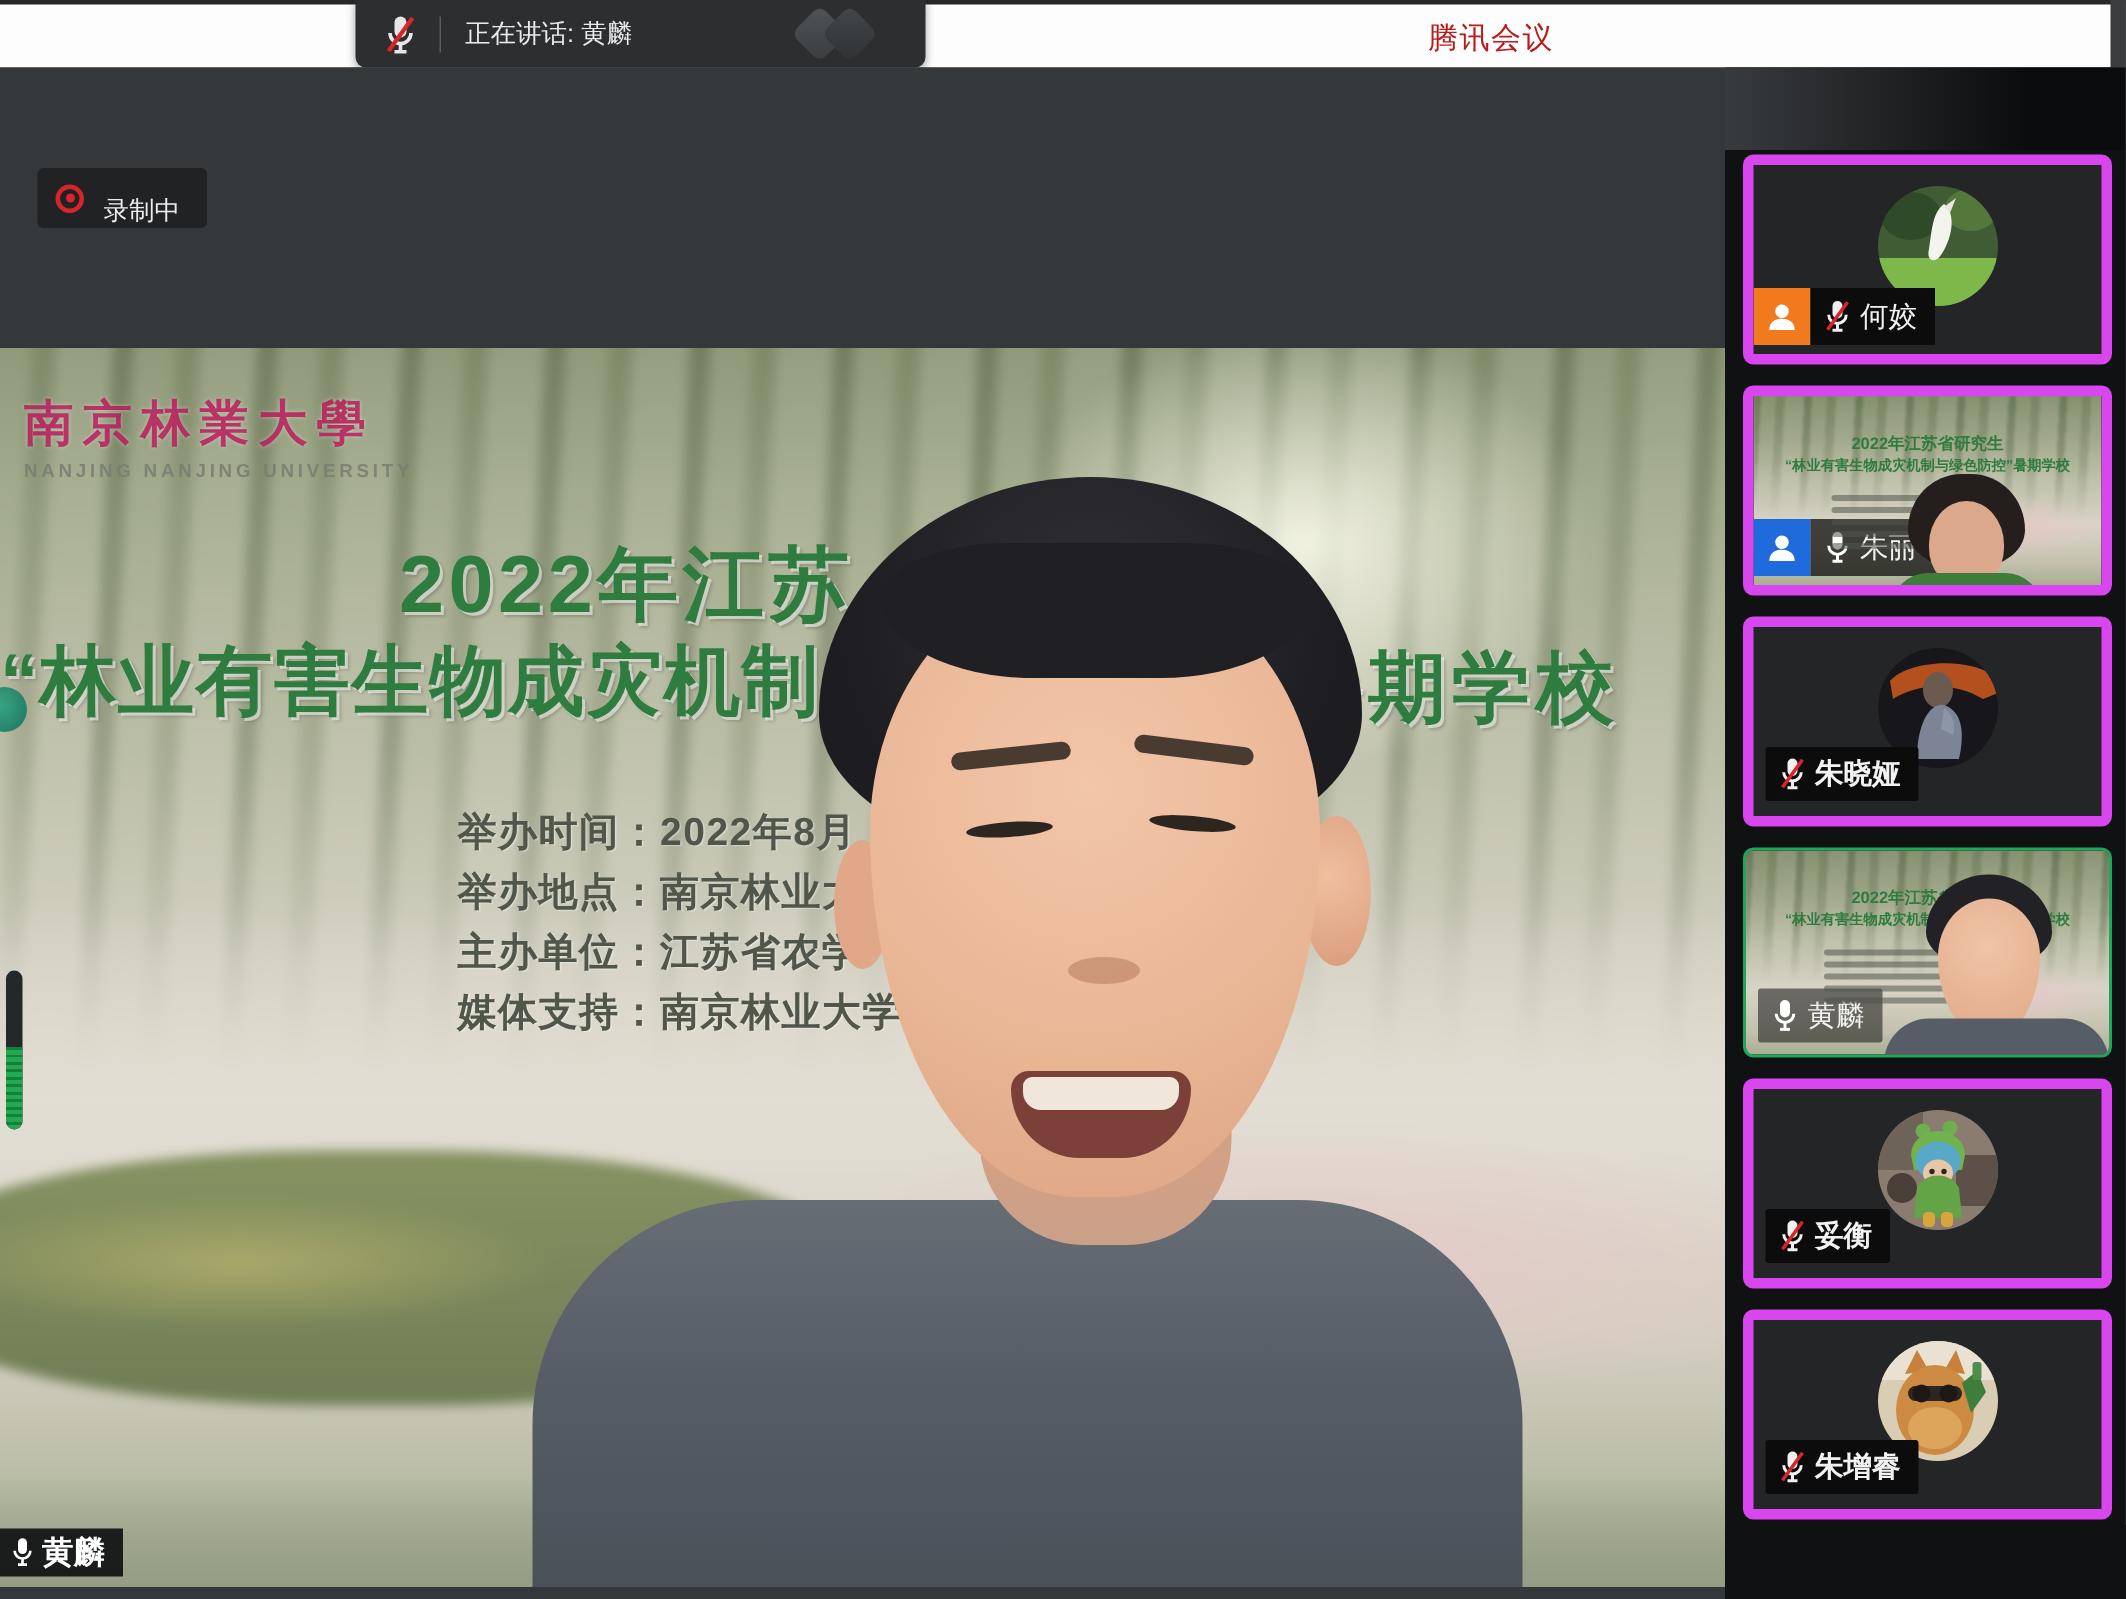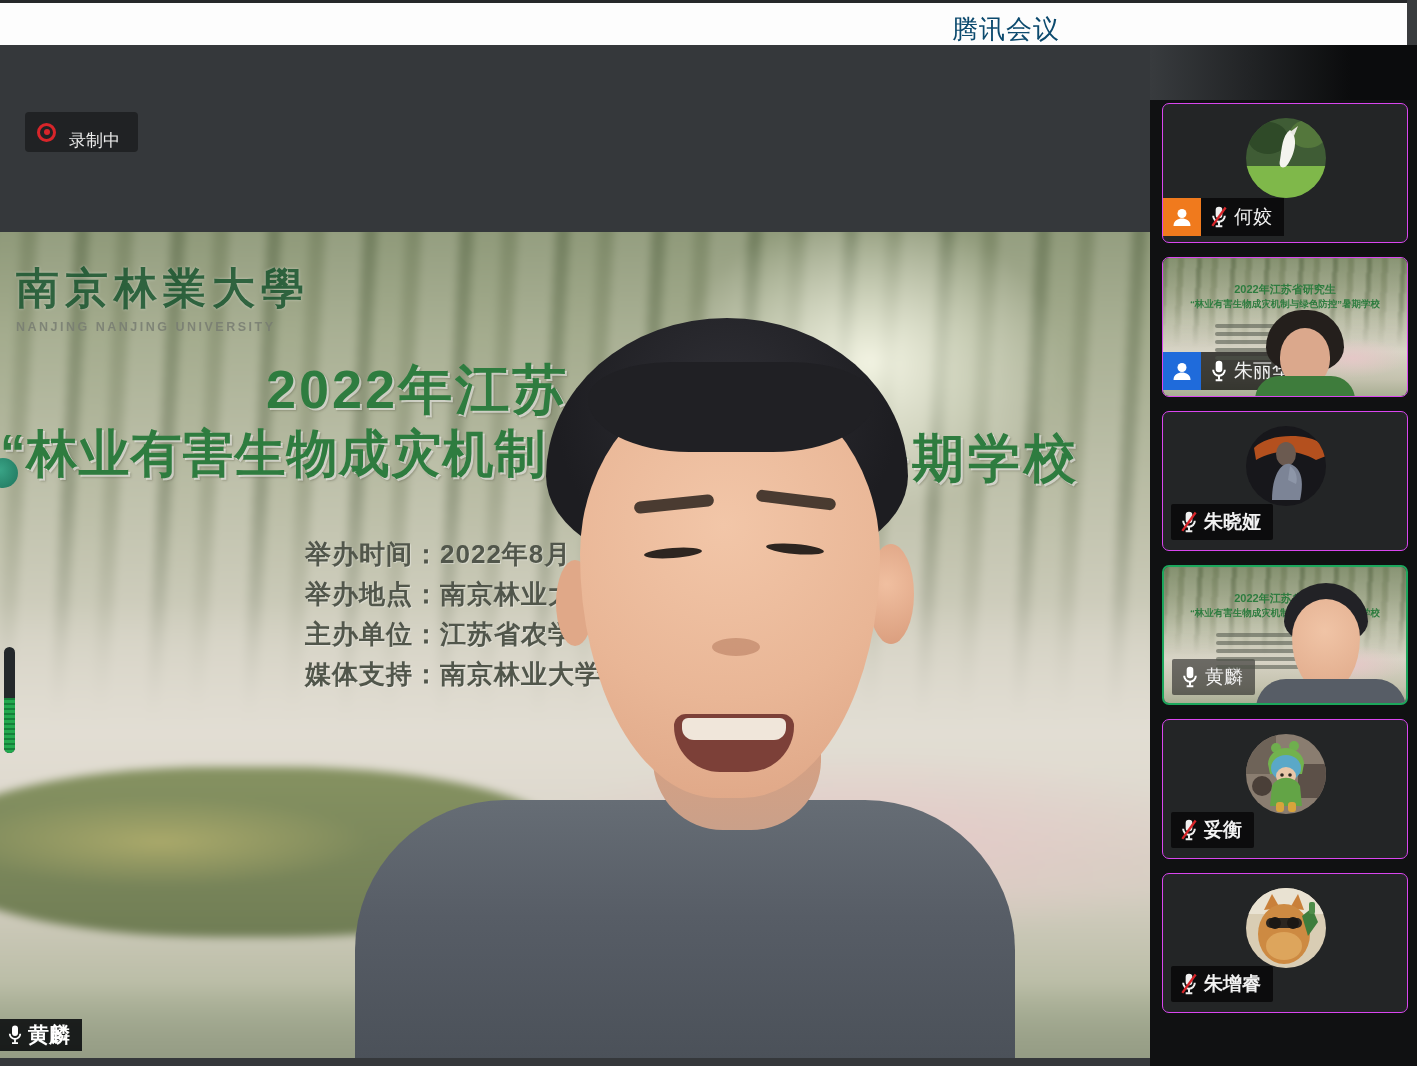--- a/index.html
+++ b/index.html
@@ -4,21 +4,21 @@
 <style>
   html,body{margin:0;padding:0;background:#000;}
   *{box-sizing:border-box;}
   .screen{position:relative;width:1417px;height:1066px;overflow:hidden;
     font-family:"Liberation Sans","DejaVu Sans",sans-serif;background:#1a1b1d;}
 
   
   .topbar{position:absolute;left:0;top:0;width:1417px;height:45px;background:#fdfdfd;}
   .topbar-darkline{position:absolute;left:0;top:0;width:100%;height:3px;background:#26282a;}
   .topbar-rightedge{position:absolute;right:0;top:0;width:10px;height:45px;background:#3a3c3e;}
-  .window-title{position:absolute;left:952px;top:12px;font-size:26px;color:#0c4a6e;letter-spacing:1px;}
+  .window-title{position:absolute;left:952px;top:12px;font-size:20px;color:#b91c1c;letter-spacing:1px;}
   .speakbar{position:absolute;left:237px;top:0;width:380px;height:45px;background:#2c2e30;
     border-radius:0 0 7px 7px;display:flex;align-items:center;box-shadow:0 2px 6px rgba(0,0,0,.35);}
   .speakbar .mic-wrap{margin-left:18px;width:24px;height:28px;}
   .speakbar .vdivider{width:1px;height:24px;background:#595c5e;margin-left:14px;}
   .speak-label{color:#e9e9e9;font-size:17px;margin-left:16px;white-space:nowrap;}
   .tm-logo{position:relative;width:80px;height:45px;margin-left:auto;margin-right:18px;}
   .tm-logo i{position:absolute;top:9px;width:27px;height:27px;border-radius:6px;transform:rotate(45deg);}
   .tm-logo .d1{left:14px;background:linear-gradient(135deg,#515457,#3a3d40);}
   .tm-logo .d2{left:34px;background:linear-gradient(135deg,#44474a,#2f3235);}
 
@@ -51,22 +51,22 @@
   .vbg .blossom{position:absolute;left:45%;top:62%;width:60%;height:22%;
     background:radial-gradient(closest-side,rgba(231,199,200,.85),rgba(231,199,200,0));}
   .vbg .hedge{position:absolute;left:-50px;top:555px;width:640px;height:170px;border-radius:45%;
     background:linear-gradient(180deg,#7c8a55,#66754a);opacity:.9;}
   .vbg .hedge2{position:absolute;left:-30px;top:585px;width:420px;height:90px;border-radius:40%;
     background:radial-gradient(closest-side,rgba(214,200,120,.5),rgba(214,200,120,0));}
   .vbg .grass{position:absolute;left:0;bottom:0;width:100%;height:11%;
     background:linear-gradient(180deg,rgba(158,164,140,0),#9aa189 60%,#8f9780);}
 
   .uni-logo{position:absolute;left:16px;top:28px;z-index:2;}
-  .uni-logo .cn{font-family:"DejaVu Serif","Liberation Serif",serif;font-size:43px;font-weight:bold;
-    color:#14532d;opacity:.8;letter-spacing:6px;text-shadow:0 0 3px rgba(255,255,255,.5);}
+  .uni-logo .cn{font-family:"DejaVu Serif","Liberation Serif",serif;font-size:33px;font-weight:bold;
+    color:#be185d;opacity:.8;letter-spacing:6px;text-shadow:0 0 3px rgba(255,255,255,.5);}
   .uni-logo .en{font-size:12.5px;letter-spacing:2.5px;color:#787d72;margin-top:2px;font-weight:bold;opacity:.85;}
   .uni-seal{position:absolute;left:-12px;top:226px;width:30px;height:30px;border-radius:50%;
     background:radial-gradient(circle at 40% 40%,#2ba183,#0f6e56);opacity:.9;z-index:2;}
 
   .slide-title1{position:absolute;left:266px;top:122px;z-index:2;font-size:54px;font-weight:bold;
     color:#2e7c3f;letter-spacing:3px;text-shadow:2px 2px 0 rgba(255,255,255,.55),3px 3px 2px rgba(90,90,70,.35);}
   .slide-title2{position:absolute;left:0px;top:188px;z-index:2;font-size:51px;font-weight:bold;
     color:#2e7c3f;letter-spacing:1px;white-space:nowrap;text-shadow:2px 2px 0 rgba(255,255,255,.55),3px 3px 2px rgba(90,90,70,.35);}
   .slide-title-right{position:absolute;left:856px;top:192px;z-index:2;font-size:52px;font-weight:bold;
     color:#2e7c3f;letter-spacing:4px;text-shadow:2px 2px 0 rgba(255,255,255,.55),3px 3px 2px rgba(90,90,70,.35);}
@@ -105,21 +105,21 @@
   .name-tag{position:absolute;left:0;bottom:7px;height:32px;background:rgba(8,10,12,.88);
     display:flex;align-items:center;padding:0 12px 0 6px;z-index:5;}
   .name-tag .nm{color:#fff;font-size:21px;font-weight:bold;margin-left:4px;}
 
   
   .sidebar{position:absolute;left:1150px;top:45px;width:267px;height:1021px;background:#101112;}
   .sidebar .top-fade{position:absolute;left:0;top:0;width:100%;height:55px;
     background:linear-gradient(90deg,#383b3e,#0b0c0d 75%);}
   .tiles{position:absolute;left:12px;top:58px;width:246px;display:flex;flex-direction:column;gap:14px;}
   .tile{position:relative;width:246px;height:140px;border-radius:7px;background:#232526;
-    border:1px solid #d946ef;overflow:hidden;}
+    border:7px solid #d946ef;overflow:hidden;}
   .tile.speaking{border:2px solid #1ca75c;}
   .avatar{position:absolute;left:83px;top:14px;width:80px;height:80px;border-radius:50%;overflow:hidden;}
   .role-square{position:absolute;left:0;bottom:6px;width:38px;height:38px;display:flex;
     align-items:center;justify-content:center;}
   .role-square.orange{background:#f07a1d;}
   .role-square.blue{background:#1f6bdb;}
   .tile-label{position:absolute;bottom:6px;height:38px;background:#0c0c0d;display:flex;
     align-items:center;padding:0 12px 0 8px;}
   .tile-label.after-square{left:38px;}
   .tile-label.plain{left:8px;bottom:10px;height:36px;border-radius:2px;font-weight:bold;}
@@ -164,20 +164,37 @@
 </head>
 <body>
 
 <div class="screen">
 
   <div class="topbar">
     <div class="topbar-darkline"></div>
     <div class="topbar-rightedge"></div>
     <div class="window-title">腾讯会议</div>
 
+    <div class="speakbar">
+      <span class="mic-wrap">
+        <svg viewBox="0 0 24 28">
+            <rect x="8" y="2" width="8" height="14" rx="4" fill="#e6e6e6"></rect>
+            <path d="M5 13 a7 7 0 0 0 14 0" fill="none" stroke="#e6e6e6" stroke-width="2.4"></path>
+            <line x1="12" y1="20.5" x2="12" y2="25" stroke="#e6e6e6" stroke-width="2.4"></line>
+            <line x1="8" y1="25.5" x2="16" y2="25.5" stroke="#e6e6e6" stroke-width="2.4"></line>
+            <line x1="4" y1="25" x2="20" y2="3" stroke="#d8252a" stroke-width="2.8"></line>
+          </svg>
+      </span>
+      <span class="vdivider"></span>
+      <span class="speak-label">正在讲话: 黄麟</span>
+      <span class="tm-logo">
+          <i class="d1"></i>
+          <i class="d2"></i>
+        </span>
+    </div>
   </div>
 
   <div class="main">
 
     <div class="rec-badge">
       <span class="rec-dot"></span>
       <span class="rec-text">录制中</span>
     </div>
 
     <div class="volume-meter">

